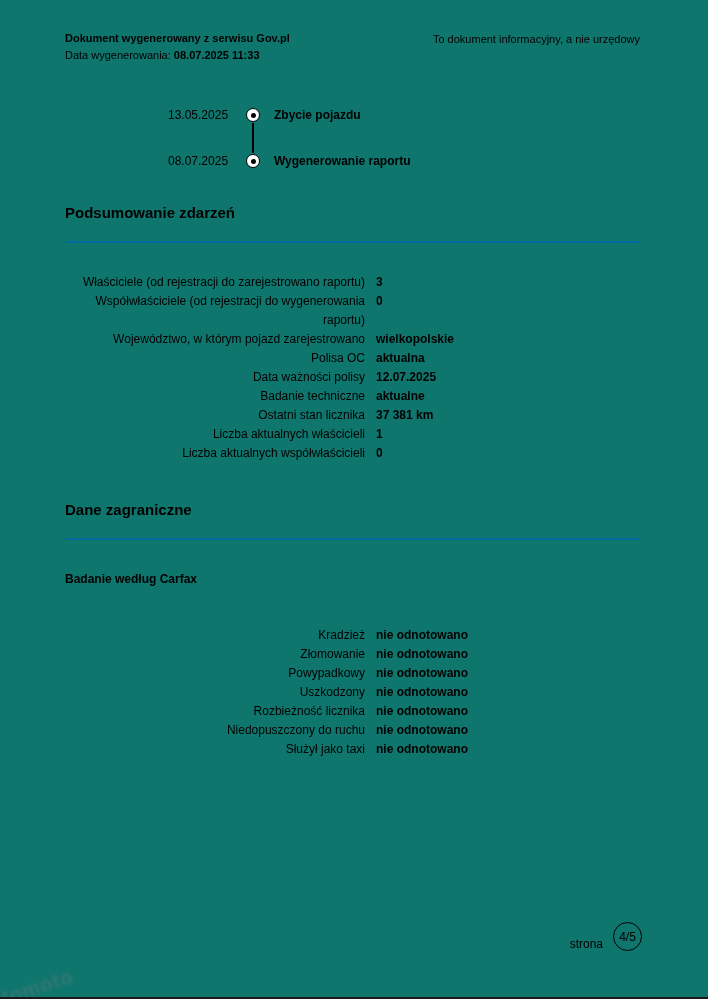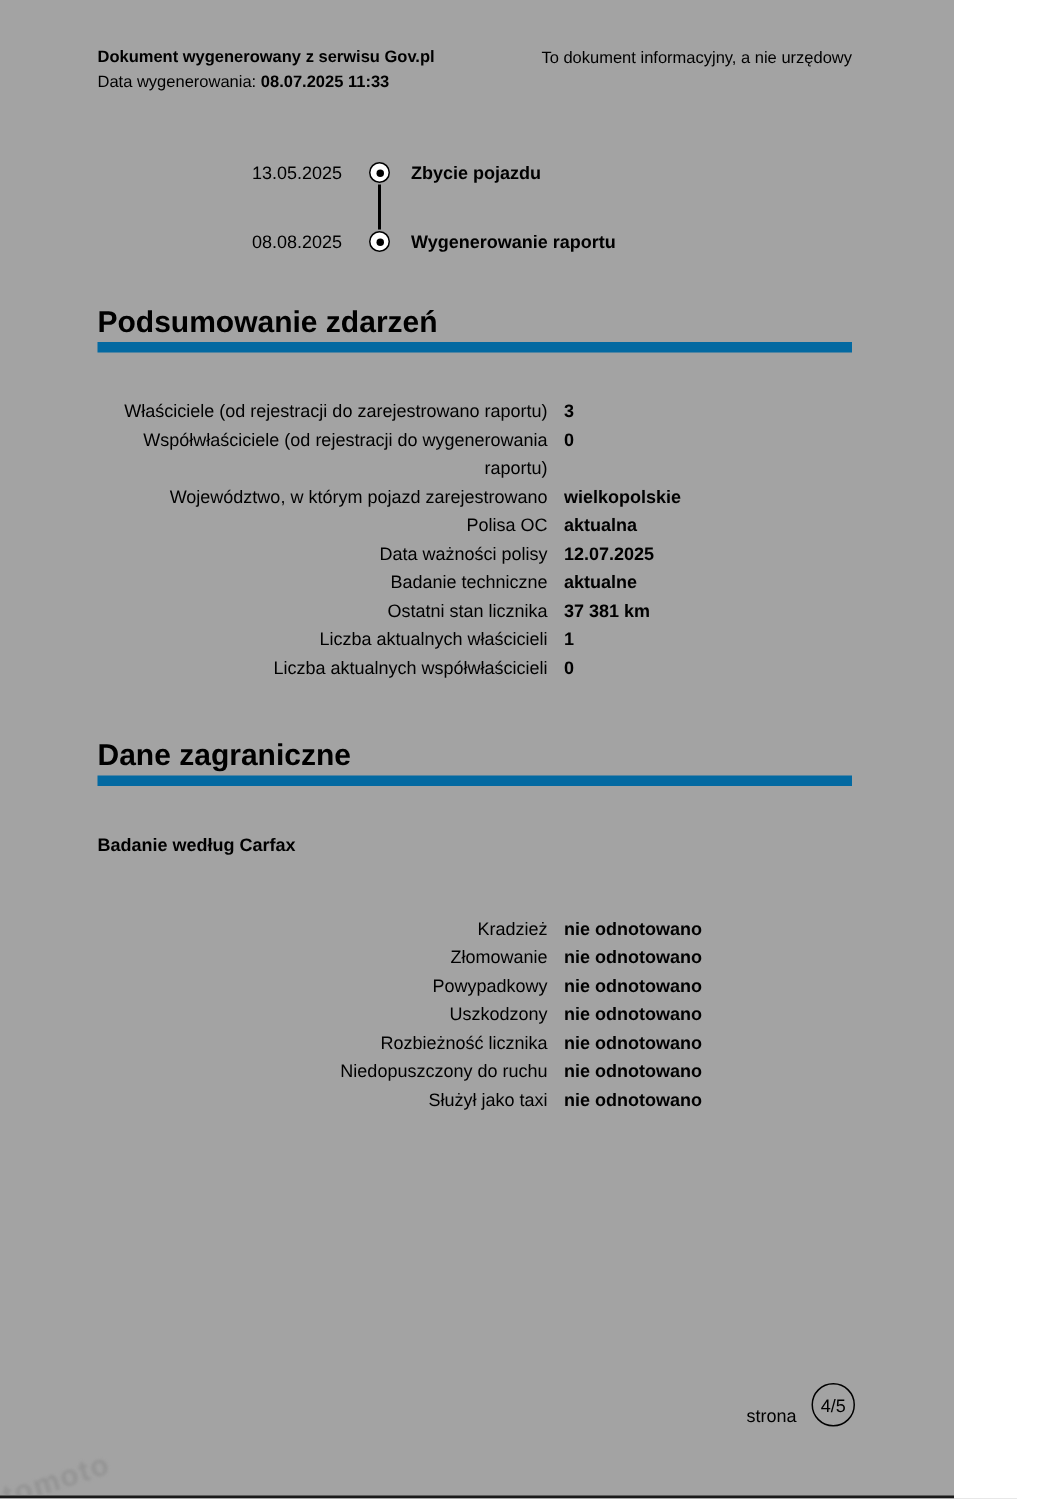--- a/index.html
+++ b/index.html
@@ -1,23 +1,23 @@
 <!DOCTYPE html>
 <html><head>
 <meta charset="utf-8">
 <style>
   html, body { margin: 0; padding: 0; background: #fff; }
   * { box-sizing: border-box; }
   body { font-family: "Liberation Sans", "DejaVu Sans", sans-serif; color: #000; }
 
   .page {
     position: relative;
-    width: 636px;
+    width: 708px;
     height: 999px;
-    background: #a3a3a3;
+    background: #0f766e;
     overflow: hidden;
     border-bottom: 2px solid #1a1a1a;
     padding: 30px 68px 0 65px;
   }
 
   
   .doc-header {
     display: flex;
     justify-content: space-between;
     align-items: flex-start;
@@ -62,24 +62,24 @@
     left: 84px;
     top: 17px;
     width: 2px;
     height: 30px;
     background: #000;
     z-index: 1;
   }
 
   
   .section-title {
-    font-size: 20px;
+    font-size: 15px;
     font-weight: 700;
-    padding-bottom: 1px;
-    border-bottom: 7px solid #0369a1;
+    padding-bottom: 20px;
+    border-bottom: 2px solid #0369a1;
   }
   .section-summary { margin-top: 34px; }
   .section-foreign { margin-top: 38px; }
 
   
   .kv-list { margin-top: 30px; }
   .kv-row {
     display: grid;
     grid-template-columns: 300px 1fr;
     column-gap: 11px;
@@ -145,21 +145,21 @@
   </div>
 
   <div class="timeline">
     <div class="tl-line"></div>
     <div class="tl-event">
       <span class="tl-date">13.05.2025</span>
       <span class="tl-dot"></span>
       <span class="tl-label">Zbycie pojazdu</span>
     </div>
     <div class="tl-event">
-      <span class="tl-date">08.08.2025</span>
+      <span class="tl-date">08.07.2025</span>
       <span class="tl-dot"></span>
       <span class="tl-label">Wygenerowanie raportu</span>
     </div>
   </div>
 
   <div class="section-summary">
     <div class="section-title">Podsumowanie zdarzeń</div>
 
     <div class="kv-list">
       <div class="kv-row">

